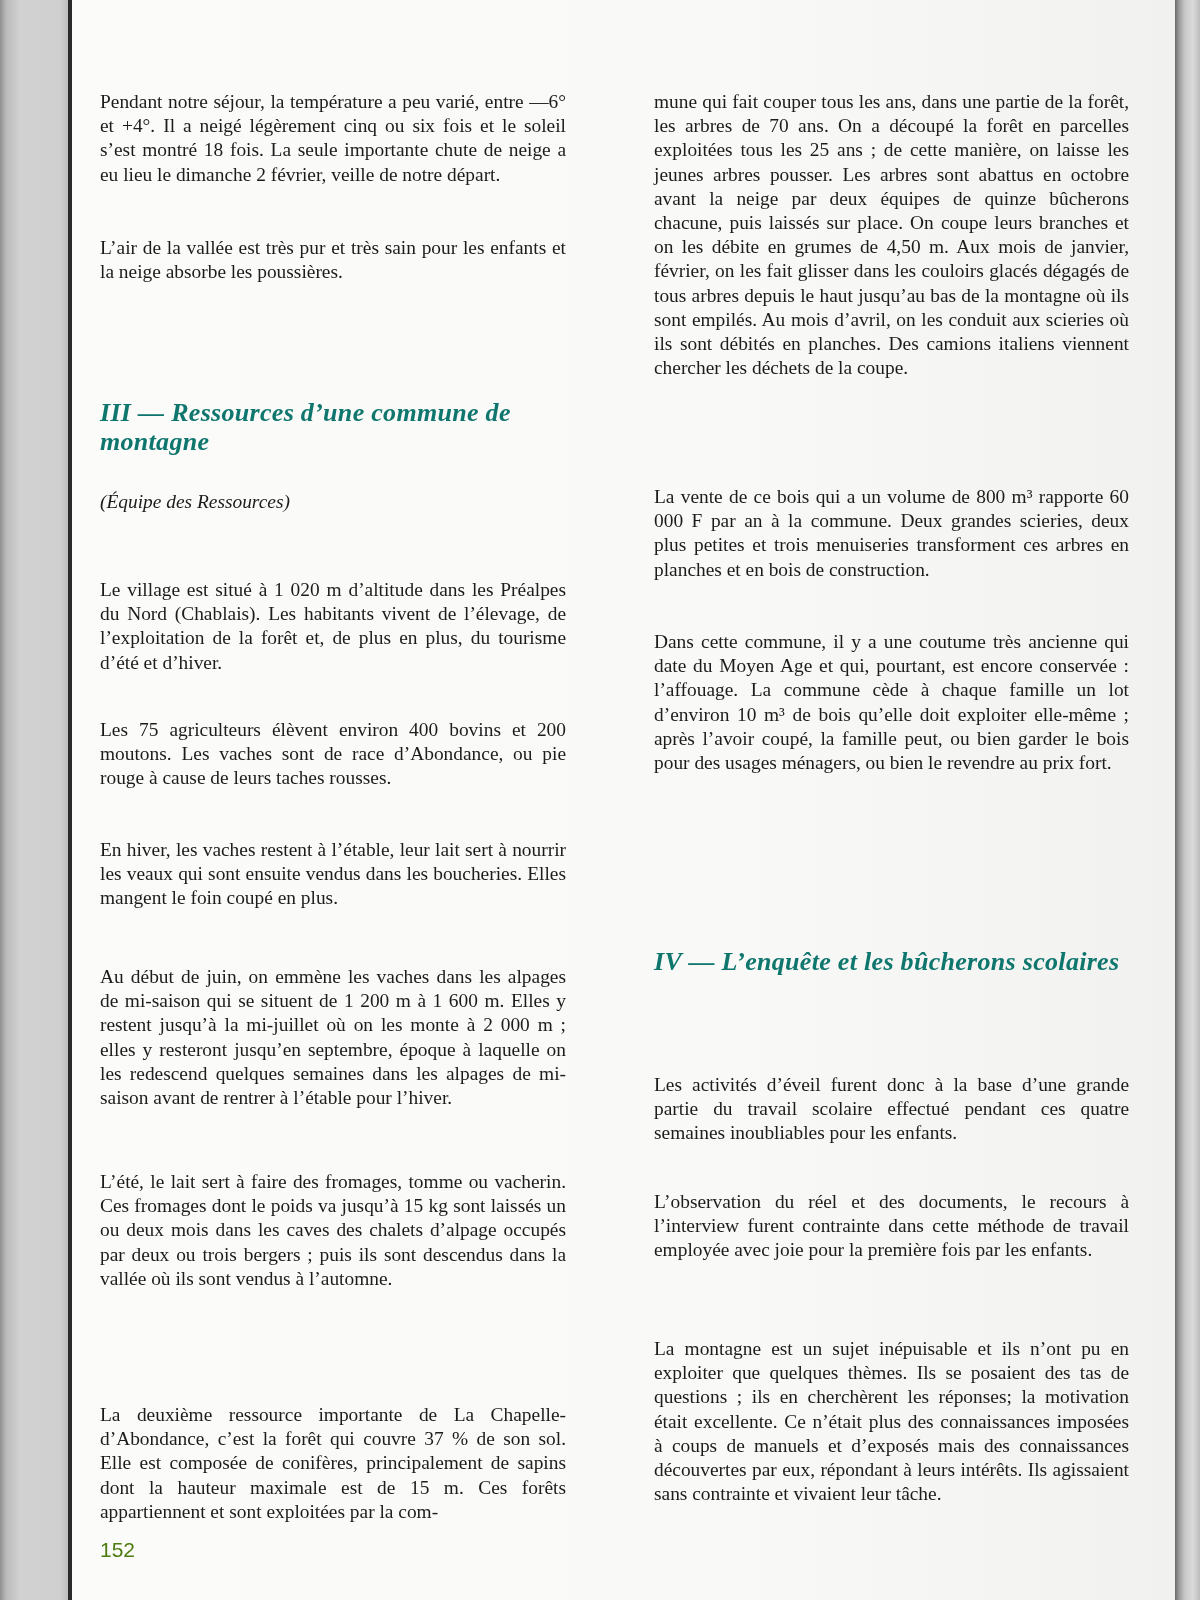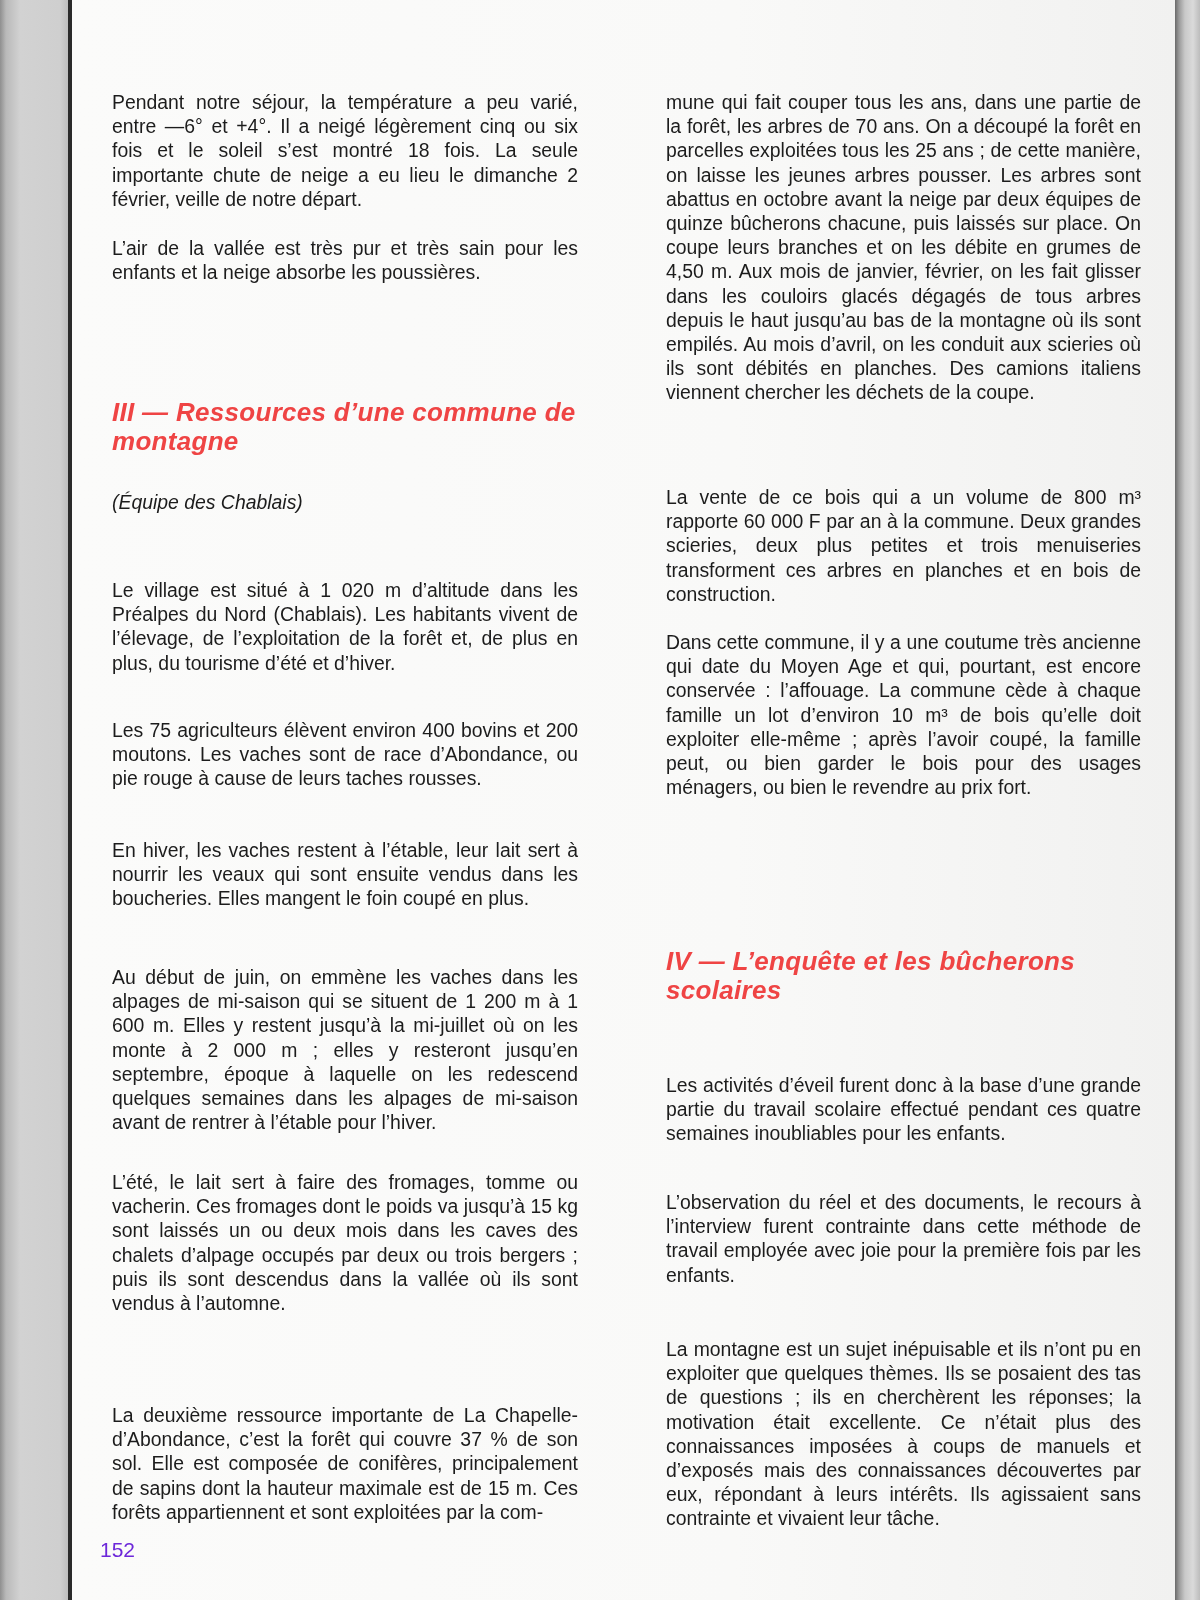--- a/index.html
+++ b/index.html
@@ -26,45 +26,45 @@
       background: linear-gradient(90deg, #6a6a6a 0px, #9a9a9a 4px, #c9c9c9 10px, #dadada 18px, #bcbcbc 25px);
     }
     .col {
       position: absolute; top: 0;
       font-size: 19.4px; line-height: 24.2px;
       text-align: justify;
     }
     .col-left { left: 100px; width: 466px; }
     .col-right { left: 654px; width: 475px; }
     .col p { margin: 0; }
-    .blk { position: absolute; left: 12px; width: 100%; }
+    .blk { position: absolute; left: 0; width: 100%; font-family: Liberation Serif, serif; }
     h2.section {
       margin: 0; font-style: italic; font-weight: 900;
-      font-size: 26px; line-height: 29px; color: #ef4444;
+      font-size: 26px; line-height: 29px; color: #0f766e;
       letter-spacing: 0.3px; text-align: left;
     }
     .team { font-style: italic; text-align: left; }
     .page-number {
       position: absolute; left: 100px; top: 1538px;
-      font-size: 21px; color: #6d28d9;
+      font-size: 21px; color: #4d7c0f;
     }
   </style>
 </head>
 <body>
 
 <div class="binding"></div>
 <div class="binding-edge"></div>
 <div class="page"></div>
 <div class="right-edge"></div>
 
 <div class="col col-left">
   <p class="blk" style="top:90px">Pendant notre séjour, la température a peu varié, entre —6° et +4°. Il a neigé légèrement cinq ou six fois et le soleil s’est montré 18 fois. La seule importante chute de neige a eu lieu le dimanche 2 février, veille de notre départ.</p>
   <p class="blk" style="top:236px">L’air de la vallée est très pur et très sain pour les enfants et la neige absorbe les poussières.</p>
   <h2 class="blk section" style="top:398px">III — Ressources d’une commune de montagne</h2>
-  <p class="blk team" style="top:490px">(Équipe des Chablais)</p>
+  <p class="blk team" style="top:490px">(Équipe des Ressources)</p>
   <p class="blk" style="top:578px">Le village est situé à 1 020 m d’altitude dans les Préalpes du Nord (Chablais). Les habitants vivent de l’élevage, de l’exploitation de la forêt et, de plus en plus, du tourisme d’été et d’hiver.</p>
   <p class="blk" style="top:718px">Les 75 agriculteurs élèvent environ 400 bovins et 200 moutons. Les vaches sont de race d’Abondance, ou pie rouge à cause de leurs taches rousses.</p>
   <p class="blk" style="top:838px">En hiver, les vaches restent à l’étable, leur lait sert à nourrir les veaux qui sont ensuite vendus dans les boucheries. Elles mangent le foin coupé en plus.</p>
   <p class="blk" style="top:965px">Au début de juin, on emmène les vaches dans les alpages de mi-saison qui se situent de 1 200 m à 1 600 m. Elles y restent jusqu’à la mi-juillet où on les monte à 2 000 m ; elles y resteront jusqu’en septembre, époque à laquelle on les redescend quelques semaines dans les alpages de mi-saison avant de rentrer à l’étable pour l’hiver.</p>
   <p class="blk" style="top:1170px">L’été, le lait sert à faire des fromages, tomme ou vacherin. Ces fromages dont le poids va jusqu’à 15 kg sont laissés un ou deux mois dans les caves des chalets d’alpage occupés par deux ou trois bergers ; puis ils sont descendus dans la vallée où ils sont vendus à l’automne.</p>
   <p class="blk" style="top:1403px">La deuxième ressource importante de La Chapelle-d’Abondance, c’est la forêt qui couvre 37 % de son sol. Elle est composée de conifères, principalement de sapins dont la hauteur maximale est de 15 m. Ces forêts appartiennent et sont exploitées par la com-</p>
 </div>
 
 <div class="col col-right">
   <p class="blk" style="top:90px">mune qui fait couper tous les ans, dans une partie de la forêt, les arbres de 70 ans. On a découpé la forêt en parcelles exploitées tous les 25 ans ; de cette manière, on laisse les jeunes arbres pousser. Les arbres sont abattus en octobre avant la neige par deux équipes de quinze bûcherons chacune, puis laissés sur place. On coupe leurs branches et on les débite en grumes de 4,50 m. Aux mois de janvier, février, on les fait glisser dans les couloirs glacés dégagés de tous arbres depuis le haut jusqu’au bas de la montagne où ils sont empilés. Au mois d’avril, on les conduit aux scieries où ils sont débités en planches. Des camions italiens viennent chercher les déchets de la coupe.</p>

